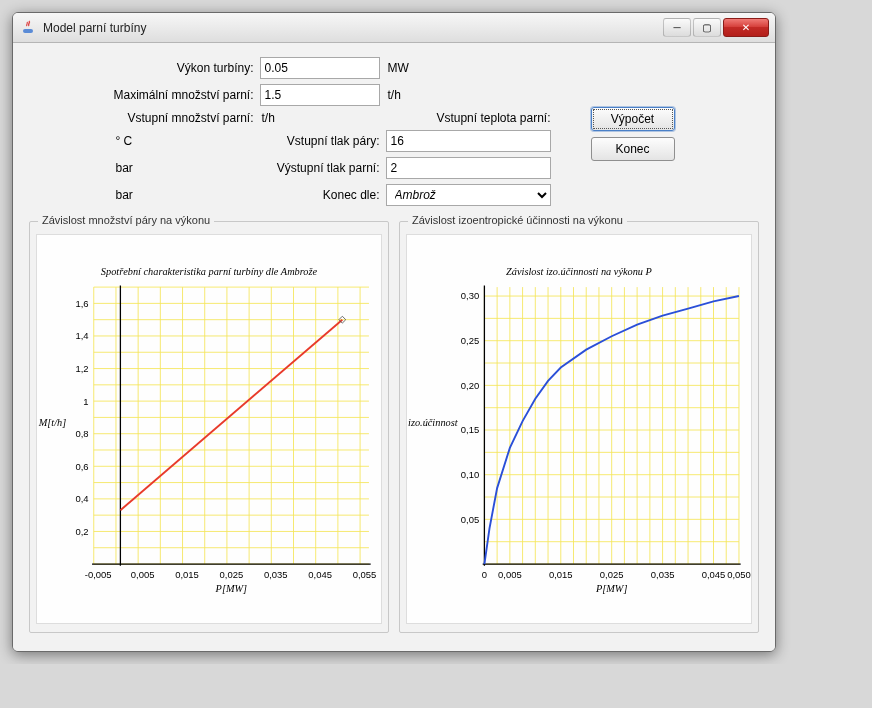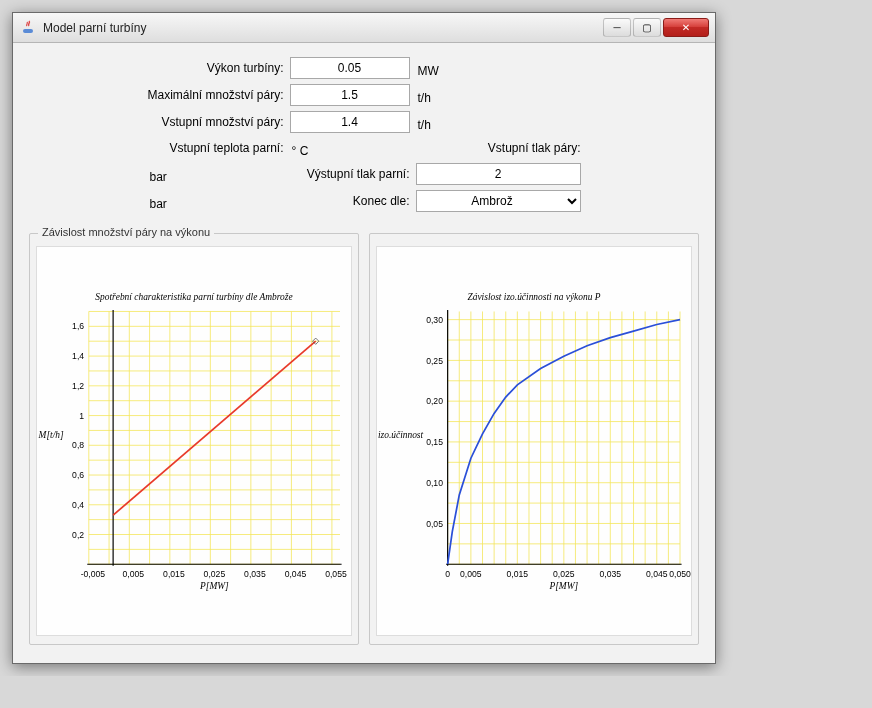--- a/index.html
+++ b/index.html
@@ -5,24 +5,24 @@
   * { box-sizing: border-box; }
   body {
     margin: 0;
     padding: 12px;
     background: #d8d8d8;
     font-family: "Segoe UI", Tahoma, sans-serif;
     font-size: 12px;
     color: #000;
   }
   .window {
-    width: 704px;
+    width: 764px;
     background: linear-gradient(#fdfdfd, #e8e8e8);
     border: 1px solid #6a6a6a;
-    border-radius: 0;
+    border-radius: 6px;
     box-shadow: 0 3px 14px rgba(0,0,0,0.45);
     overflow: hidden;
   }
   .titlebar {
     height: 30px;
     background: linear-gradient(#f7f7f7, #dedede);
     border-bottom: 1px solid #b5b5b5;
     display: flex;
     align-items: center;
     padding: 0 6px 0 8px;
@@ -68,24 +68,23 @@
     gap: 5px 6px;
     align-items: center;
   }
   .form-grid label { text-align: right; white-space: nowrap; }
   .form-grid input.txt, .form-grid select.sel {
     height: 22px;
     border: 1px solid #a8a8a8;
     padding: 2px 4px;
     font: inherit;
     background: #fff;
-    text-align: center;
-  }
-  .form-grid select.sel { height: 22px; }
-  .unit { padding-left: 2px; margin-top: 6px; }
+  }
+  .form-grid select.sel { height: 22px; font-style: italic; }
+  .unit { padding-left: 2px; }
 
   .side-buttons {
     display: flex;
     flex-direction: column;
     gap: 6px;
     margin-top: 50px;
   }
   .btn {
     width: 84px;
     height: 24px;
@@ -160,45 +159,49 @@
   </div>
 
   <div class="client">
 
     <div class="form-area">
       <div class="form-grid">
         <label>Výkon turbíny:</label>
         <input class="txt" value="0.05" style="">
         <span class="unit">MW</span>
 
-        <label>Maximální množství páry:</label>
+        <label>Maximální množství parní:</label>
         <input class="txt" value="1.5" style="">
         <span class="unit">t/h</span>
 
-        <label>Vstupní množství páry:</label>
-        <input class="txt" value="1.4" style="">
+        <label>Vstupní množství parní:</label>
         <span class="unit">t/h</span>
 
         <label>Vstupní teplota parní:</label>
         <span class="unit">° C</span>
 
         <label>Vstupní tlak páry:</label>
+        <input class="txt" value="16" style="">
         <span class="unit">bar</span>
 
         <label>Výstupní tlak parní:</label>
         <input class="txt" value="2" style="">
         <span class="unit">bar</span>
 
         <label>Konec dle:</label>
         <select class="sel">
           <option>Ambrož</option>
         </select>
         <span class="unit"></span>
       </div>
 
+      <div class="side-buttons">
+        <button class="btn primary">Výpočet</button>
+        <button class="btn">Konec</button>
+      </div>
     </div>
 
     <div class="charts-row">
 
       <div class="groupbox">
         <span class="group-title">Závislost množství páry na výkonu</span>
         <div class="chart-panel">
           <svg id="svg-left" viewBox="0 0 400 390" width="100%" height="100%">
               <line x1="66" y1="352" x2="386" y2="352" stroke="#f4e55a" stroke-width="1"></line>
               <line x1="66" y1="333.05882352941177" x2="386" y2="333.05882352941177" stroke="#f4e55a" stroke-width="1"></line>
@@ -251,20 +254,21 @@
               <path d="M96.96774193548387 289.49411764705883 L355.0322580645161 67.88235294117646 " fill="none" stroke="#e83a2a" stroke-width="2.2"></path>
               <path d="M 355.0322580645161 63.882352941176464 L 359.0322580645161 67.88235294117646 L 355.0322580645161 71.88235294117646 L 351.0322580645161 67.88235294117646 Z" fill="none" stroke="#555" stroke-width="1"></path>
               <text x="200" y="16" text-anchor="middle" font-size="12" class="itlabel" fill="#000">Spotřební charakteristika parní turbíny dle Ambrože</text>
               <text x="226" y="384" text-anchor="middle" font-size="12" class="itlabel" fill="#000">P[MW]</text>
               <text x="18" y="191" text-anchor="middle" font-size="12" class="itlabel" fill="#000">M[t/h]</text>
             </svg>
         </div>
       </div>
 
       <div class="groupbox">
+        <span class="group-title">Závislost izoentropické účinnosti na výkonu</span>
         <div class="chart-panel">
           <svg id="svg-right" viewBox="0 0 400 390" width="100%" height="100%">
               <line x1="90" y1="352" x2="386" y2="352" stroke="#f4e55a" stroke-width="1"></line>
               <line x1="90" y1="326.0322580645161" x2="386" y2="326.0322580645161" stroke="#f4e55a" stroke-width="1"></line>
               <line x1="90" y1="300.06451612903226" x2="386" y2="300.06451612903226" stroke="#f4e55a" stroke-width="1"></line>
               <line x1="90" y1="274.09677419354836" x2="386" y2="274.09677419354836" stroke="#f4e55a" stroke-width="1"></line>
               <line x1="90" y1="248.1290322580645" x2="386" y2="248.1290322580645" stroke="#f4e55a" stroke-width="1"></line>
               <line x1="90" y1="222.16129032258064" x2="386" y2="222.16129032258064" stroke="#f4e55a" stroke-width="1"></line>
               <line x1="90" y1="196.1935483870968" x2="386" y2="196.1935483870968" stroke="#f4e55a" stroke-width="1"></line>
               <line x1="90" y1="170.22580645161293" x2="386" y2="170.22580645161293" stroke="#f4e55a" stroke-width="1"></line>

